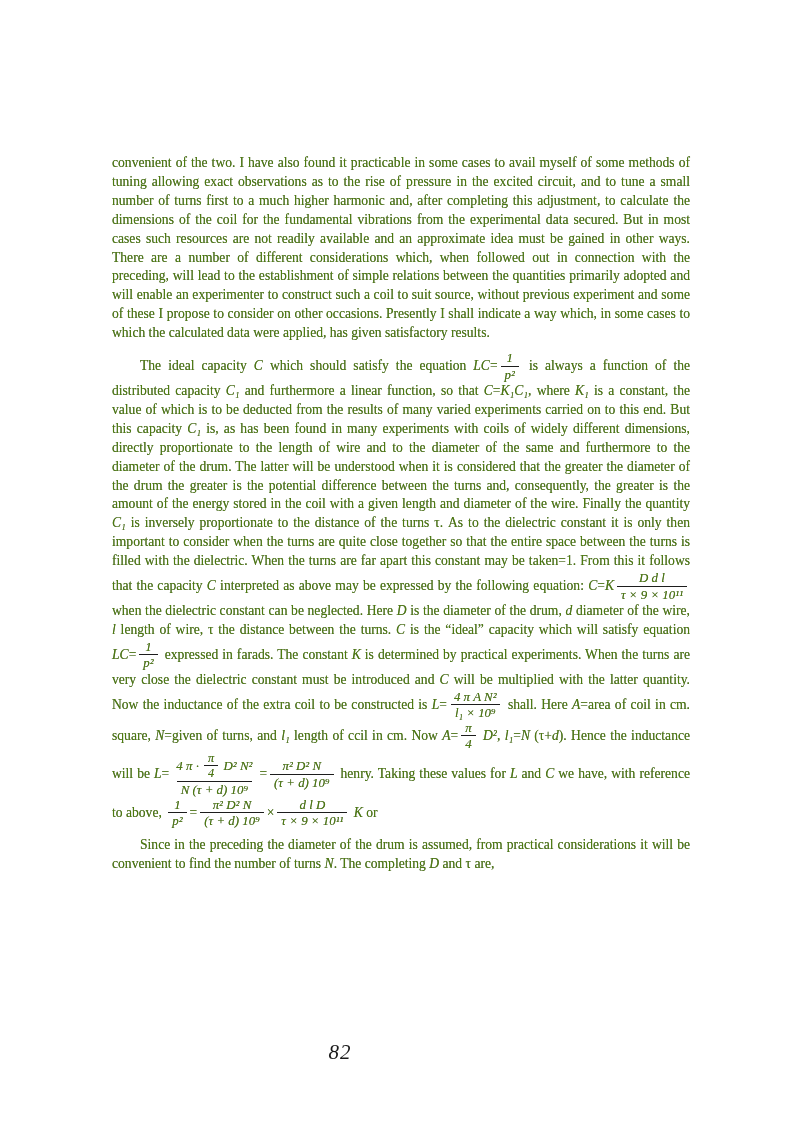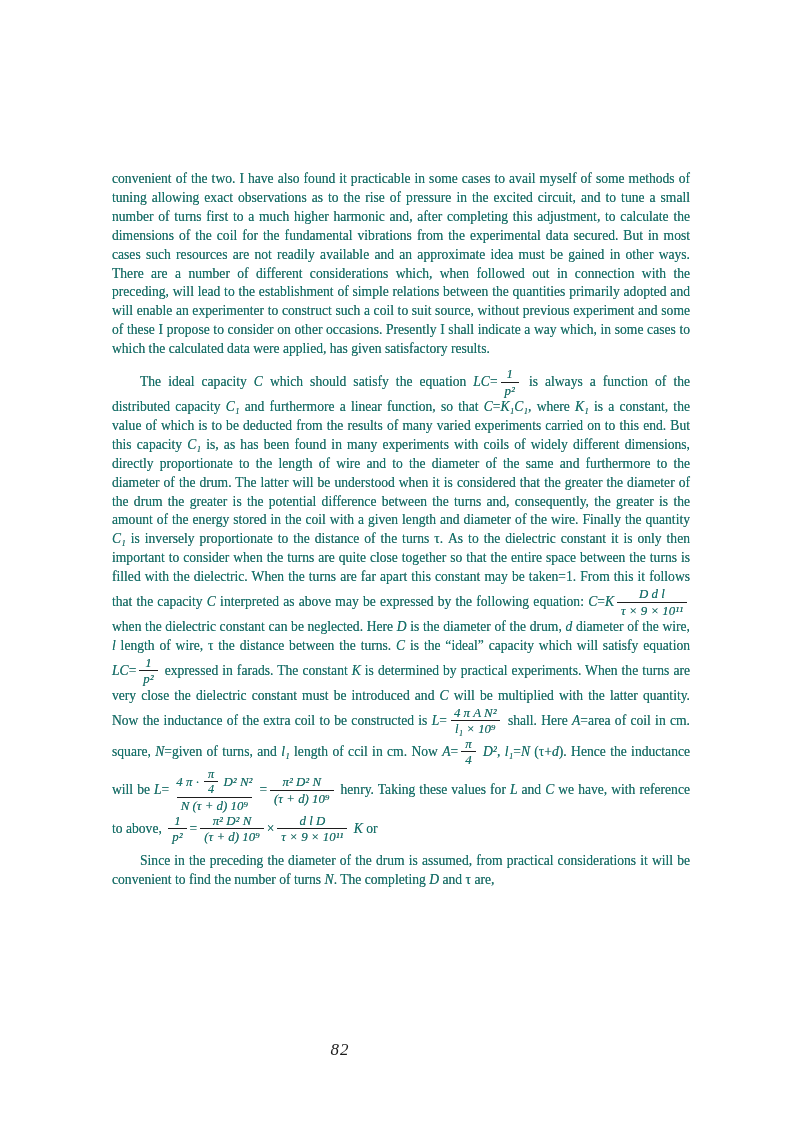--- a/index.html
+++ b/index.html
@@ -1,20 +1,20 @@
 <!DOCTYPE html>
 <html><head>
 <meta charset="utf-8">
 <style>
   html,body{margin:0;padding:0;background:#fff;}
   .page{position:relative;width:800px;height:1134px;background:#ffffff;overflow:hidden;}
 
   .text-column{
-    position:absolute;left:112px;top:170px;width:578px;
-    color:#0f766e;
+    position:absolute;left:112px;top:154px;width:578px;
+    color:#4d7c0f;
     font-family:"Liberation Serif","DejaVu Serif",serif;
     font-size:13.6px;line-height:18.9px;text-align:justify;
     text-shadow:0 0 0.35px rgba(0,0,0,0.55);
   }
   .para{margin:0 0 8px;}
   .para.indent{text-indent:28px;}
   .eq-line{margin:3px 0 7px;text-align:left;}
 
   .tok-var{font-style:italic;}
   .frac{
@@ -45,21 +45,21 @@
     -webkit-text-stroke:2.2px rgba(138,138,138,0.55);
   }
   @supports not (-webkit-text-stroke: 1px black){
     .wm-universe{color:rgba(150,150,150,0.4);}
     .wm-tesla{color:rgba(210,170,60,0.8);}
   }
 
   .page-number{
     position:absolute;left:0;top:1040px;width:680px;text-align:center;
     font-family:"Liberation Serif","DejaVu Serif",serif;
-    font-style:italic;font-size:17px;color:#1a1a1a;letter-spacing:1px;
+    font-style:italic;font-size:21px;color:#1a1a1a;letter-spacing:1px;
   }
 </style>
 </head>
 <body>
 
 <div class="page">
 
   <div class="text-column">
     <p class="para"><span class="tok-text">convenient of the two. I have also found it practicable in some cases to avail myself of some methods of tuning allowing exact observations as to the rise of pressure in the excited circuit, and to tune a small number of turns first to a much higher harmonic and, after completing this adjustment, to calculate the dimensions of the coil for the fundamental vibrations from the experimental data secured. But in most cases such resources are not readily available and an approximate idea must be gained in other ways. There are a number of different considerations which, when followed out in connection with the preceding, will lead to the establishment of simple relations between the quantities primarily adopted and will enable an experimenter to construct such a coil to suit source, without previous experiment and some of these I propose to consider on other occasions. Presently I shall indicate a way which, in some cases to which the calculated data were applied, has given satisfactory results.</span></p>
     <p class="para indent"><span class="tok-text">The ideal capacity </span><span class="tok-var">C</span><span class="tok-text"> which should satisfy the equation </span><span class="tok-var">LC</span><span class="tok-text">=</span><span class="frac">

